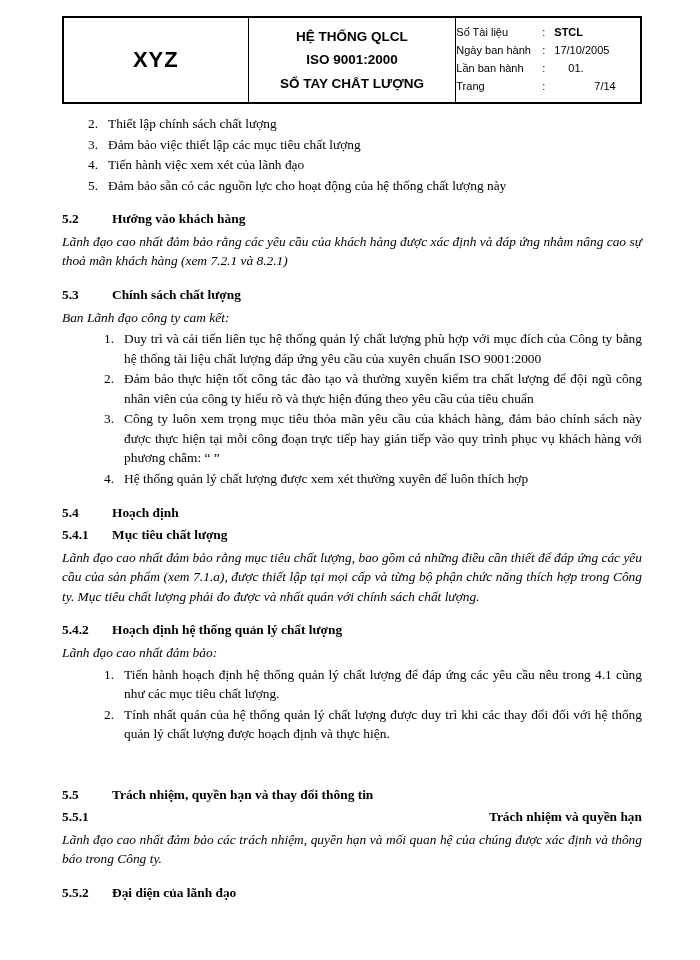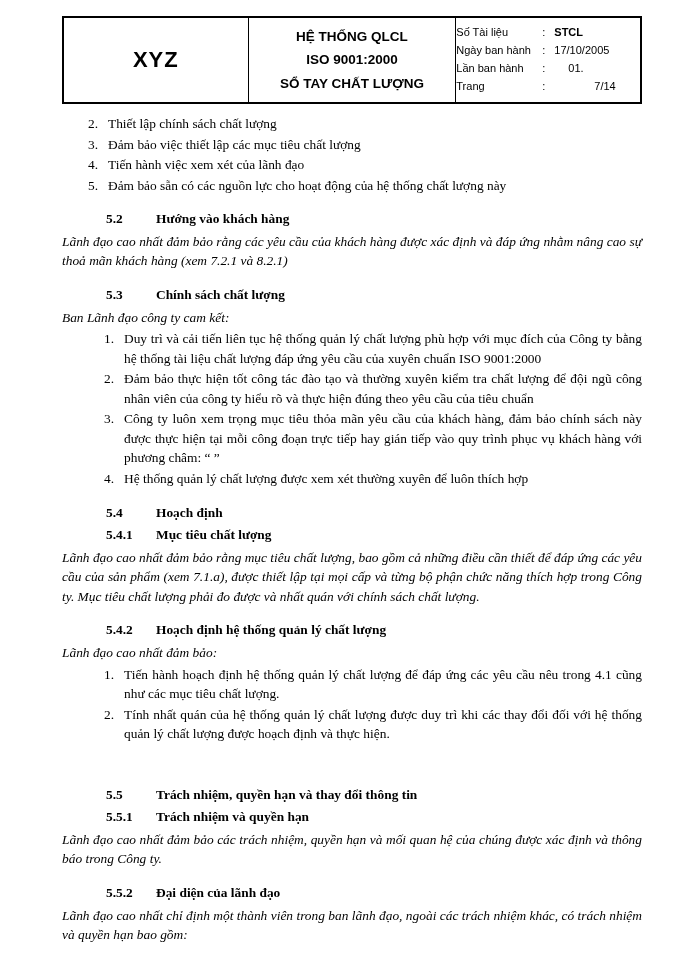--- a/index.html
+++ b/index.html
@@ -88,21 +88,20 @@
     margin-bottom: 2px;
   }
   .heading {
     font-weight: bold;
     display: flex;
     margin-top: 14px;
     margin-bottom: 3px;
   }
   .heading .num {
     flex: none;
-    margin-left: 44px;
   }
   .heading.lvl2 .num { width: 50px; }
   .heading.lvl3 .num { width: 50px; }
   .spacer-lg { height: 40px; }
 
   ol.numlist {
     margin: 2px 0 0 0;
     padding: 0;
     list-style: none;
   }
@@ -247,26 +246,25 @@
       </li>
     </ol>
 
     <div class="spacer-lg"></div>
 
     <div class="heading lvl2" style="margin-top:0;">
       <span class="num">5.5</span>
       <span>Trách nhiệm, quyền hạn và thay đổi thông tin</span>
     </div>
 
-    <div class="heading lvl3" style="margin-top:1px;">
+    <div class="heading lvl3" style="margin-top:1px;justify-content:space-between;">
       <span class="num">5.5.1</span>
       <span>Trách nhiệm và quyền hạn</span>
     </div>
     <p class="para">Lãnh đạo cao nhất  đảm bảo các trách nhiệm, quyền hạn và mối quan hệ của chúng được xác định và thông báo trong Công ty.</p>
 
     <div class="heading lvl3">
       <span class="num">5.5.2</span>
       <span>Đại diện của lãnh đạo</span>
     </div>
-    <p class="para">Lãnh đạo cao nhất chỉ định một thành viên trong ban lãnh đạo, ngoài các trách nhiệm khác, có trách nhiệm và quyền hạn bao gồm:</p>
 
   </div>
 </div>
 
 </body></html>

